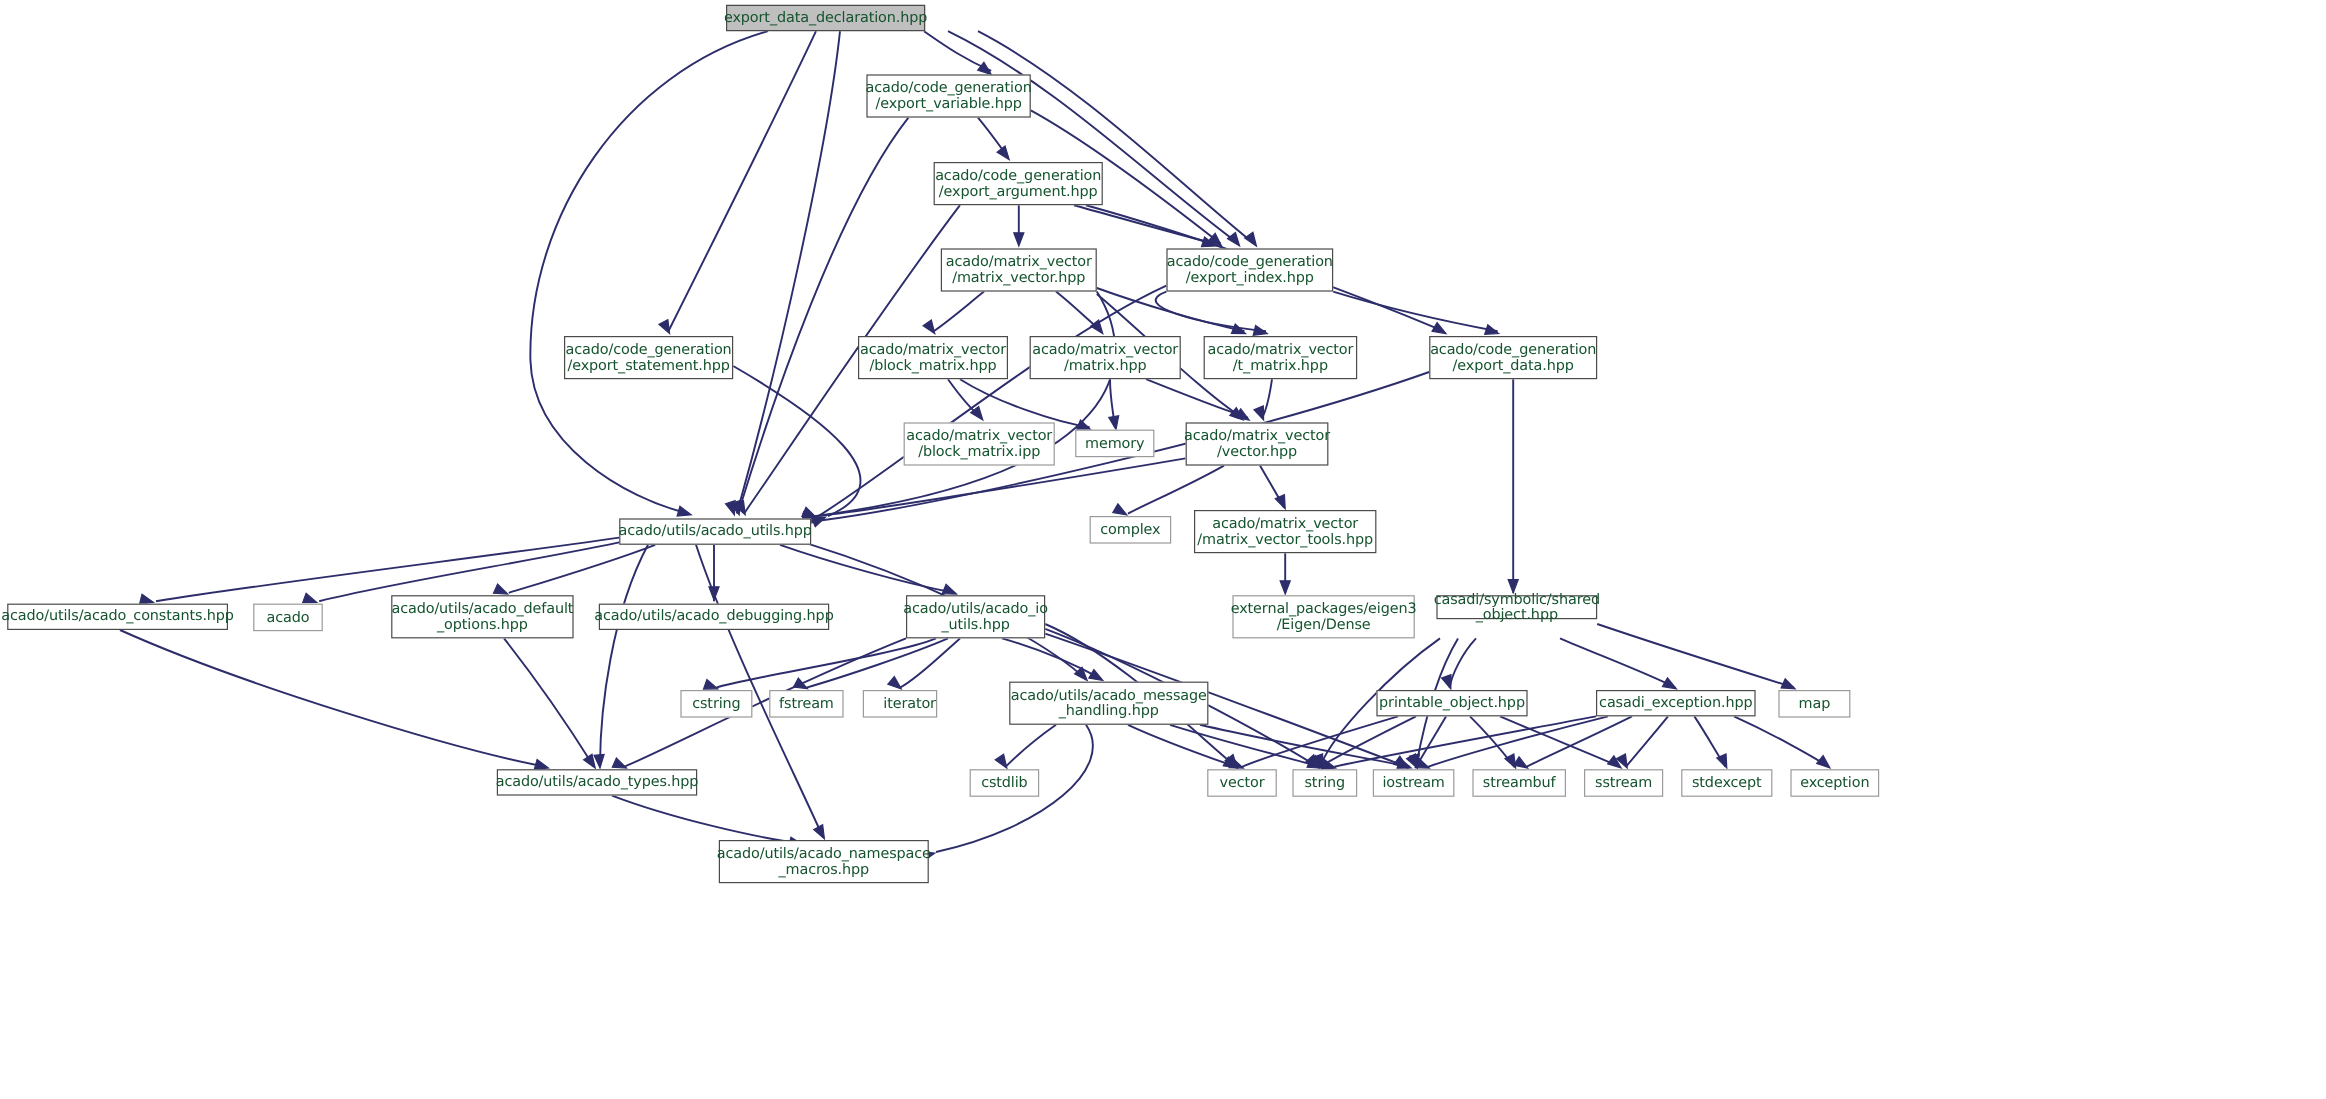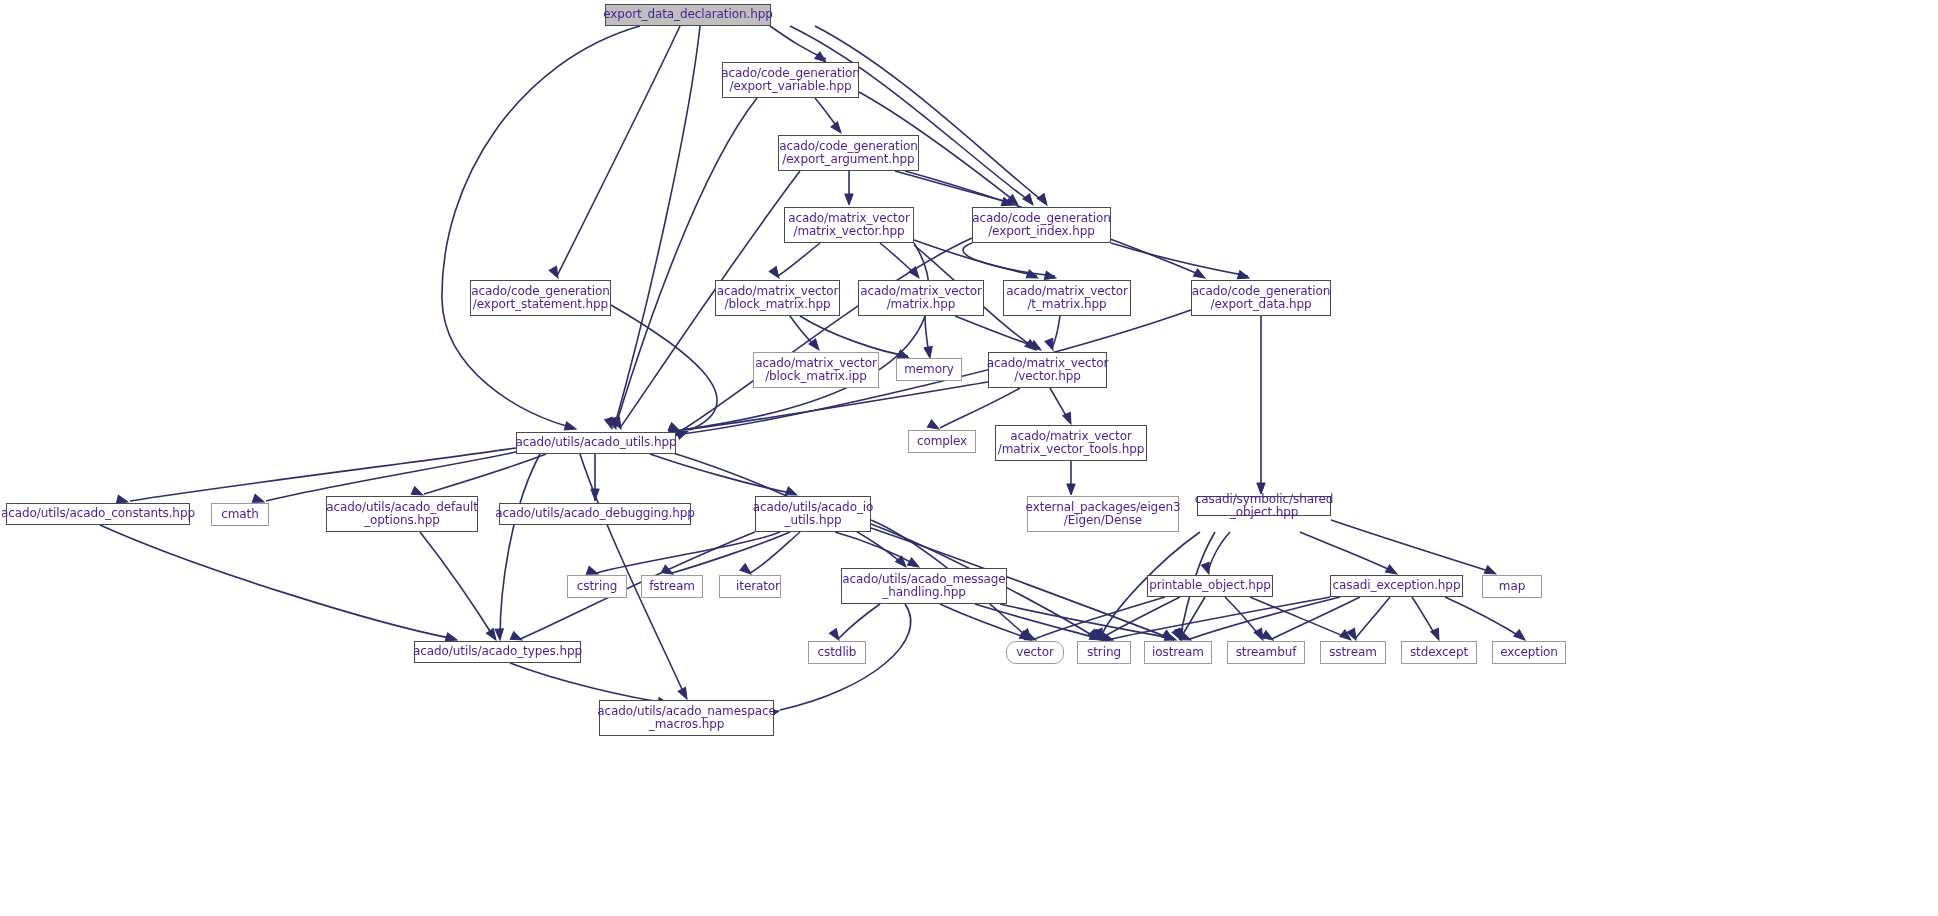--- a/index.html
+++ b/index.html
@@ -34,21 +34,21 @@
   }
   .node-box {
     position: absolute;
     box-sizing: border-box;
     display: flex;
     align-items: center;
     justify-content: center;
     text-align: center;
     background: #ffffff;
     border: 1px solid #9a9a9a;
-    color: #4c1d95;
+    color: #14532d;
     line-height: 1.12;
     white-space: pre;
     letter-spacing: -0.1px;
   }
   .node-box.strong {
     border: 1.5px solid #4a4a4a;
   }
   .node-box.root {
     background: #bfbfbf;
     border: 1.5px solid #4a4a4a;
@@ -239,41 +239,41 @@
       <div class="node-box" style="left: 753px; top: 352px; width: 126px; height: 36px; font-size: 12px;"><span class="node-label">acado/matrix_vector
 /block_matrix.ipp</span></div>
       <div class="node-box" style="left: 896px; top: 358px; width: 66px; height: 23px; font-size: 12px;"><span class="node-label">memory</span></div>
       <div class="node-box strong" style="left: 988px; top: 352px; width: 119px; height: 36px; font-size: 12px;"><span class="node-label">acado/matrix_vector
 /vector.hpp</span></div>
       <div class="node-box strong" style="left: 516px; top: 432px; width: 160px; height: 22px; font-size: 12px;"><span class="node-label">acado/utils/acado_utils.hpp</span></div>
       <div class="node-box" style="left: 908px; top: 430px; width: 68px; height: 23px; font-size: 12px;"><span class="node-label">complex</span></div>
       <div class="node-box strong" style="left: 995px; top: 425px; width: 152px; height: 36px; font-size: 12px;"><span class="node-label">acado/matrix_vector
 /matrix_vector_tools.hpp</span></div>
       <div class="node-box strong" style="left: 6px; top: 503px; width: 184px; height: 22px; font-size: 12px;"><span class="node-label">acado/utils/acado_constants.hpp</span></div>
-      <div class="node-box" style="left: 211px; top: 503px; width: 58px; height: 23px; font-size: 12px;"><span class="node-label">cmath</span></div>
+      <div class="node-box" style="left: 211px; top: 503px; width: 58px; height: 23px; font-size: 12px;"><span class="node-label">acado</span></div>
       <div class="node-box strong" style="left: 326px; top: 496px; width: 152px; height: 36px; font-size: 12px;"><span class="node-label">acado/utils/acado_default
 _options.hpp</span></div>
       <div class="node-box strong" style="left: 499px; top: 503px; width: 192px; height: 22px; font-size: 12px;"><span class="node-label">acado/utils/acado_debugging.hpp</span></div>
       <div class="node-box strong" style="left: 755px; top: 496px; width: 116px; height: 36px; font-size: 12px;"><span class="node-label">acado/utils/acado_io
 _utils.hpp</span></div>
       <div class="node-box" style="left: 995px; top: 496px; width: 152px; height: 36px; font-size: 12px; margin-left: 32px;"><span class="node-label">external_packages/eigen3
 /Eigen/Dense</span></div>
       <div class="node-box strong" style="left: 1197px; top: 496px; width: 134px; height: 20px; font-size: 12px;"><span class="node-label">casadi/symbolic/shared
 _object.hpp</span></div>
       <div class="node-box" style="left: 567px; top: 575px; width: 60px; height: 23px; font-size: 12px;"><span class="node-label">cstring</span></div>
       <div class="node-box" style="left: 641px; top: 575px; width: 62px; height: 23px; font-size: 12px;"><span class="node-label">fstream</span></div>
       <div class="node-box" style="left: 719px; top: 575px; width: 62px; height: 23px; font-size: 12px; padding-left: 16px;"><span class="node-label">iterator</span></div>
       <div class="node-box strong" style="left: 841px; top: 568px; width: 166px; height: 36px; font-size: 12px; align-items: center;"><span class="node-label">acado/utils/acado_message
 _handling.hpp</span></div>
       <div class="node-box strong" style="left: 1147px; top: 575px; width: 126px; height: 22px; font-size: 12px;"><span class="node-label">printable_object.hpp</span></div>
       <div class="node-box strong" style="left: 1330px; top: 575px; width: 133px; height: 22px; font-size: 12px;"><span class="node-label">casadi_exception.hpp</span></div>
       <div class="node-box" style="left: 1482px; top: 575px; width: 60px; height: 23px; font-size: 12px;"><span class="node-label">map</span></div>
       <div class="node-box strong" style="left: 414px; top: 641px; width: 167px; height: 22px; font-size: 12px;"><span class="node-label">acado/utils/acado_types.hpp</span></div>
       <div class="node-box" style="left: 808px; top: 641px; width: 58px; height: 23px; font-size: 12px;"><span class="node-label">cstdlib</span></div>
-      <div class="node-box" style="left: 1006px; top: 641px; width: 58px; height: 23px; font-size: 12px; border-radius: 10px;"><span class="node-label">vector</span></div>
+      <div class="node-box" style="left: 1006px; top: 641px; width: 58px; height: 23px; font-size: 12px;"><span class="node-label">vector</span></div>
       <div class="node-box" style="left: 1077px; top: 641px; width: 54px; height: 23px; font-size: 12px;"><span class="node-label">string</span></div>
       <div class="node-box" style="left: 1144px; top: 641px; width: 68px; height: 23px; font-size: 12px;"><span class="node-label">iostream</span></div>
       <div class="node-box" style="left: 1227px; top: 641px; width: 78px; height: 23px; font-size: 12px;"><span class="node-label">streambuf</span></div>
       <div class="node-box" style="left: 1320px; top: 641px; width: 66px; height: 23px; font-size: 12px;"><span class="node-label">sstream</span></div>
       <div class="node-box" style="left: 1401px; top: 641px; width: 76px; height: 23px; font-size: 12px;"><span class="node-label">stdexcept</span></div>
       <div class="node-box" style="left: 1492px; top: 641px; width: 74px; height: 23px; font-size: 12px;"><span class="node-label">exception</span></div>
       <div class="node-box strong" style="left: 599px; top: 700px; width: 175px; height: 36px; font-size: 12px;"><span class="node-label">acado/utils/acado_namespace
 _macros.hpp</span></div>
     </div>
 

